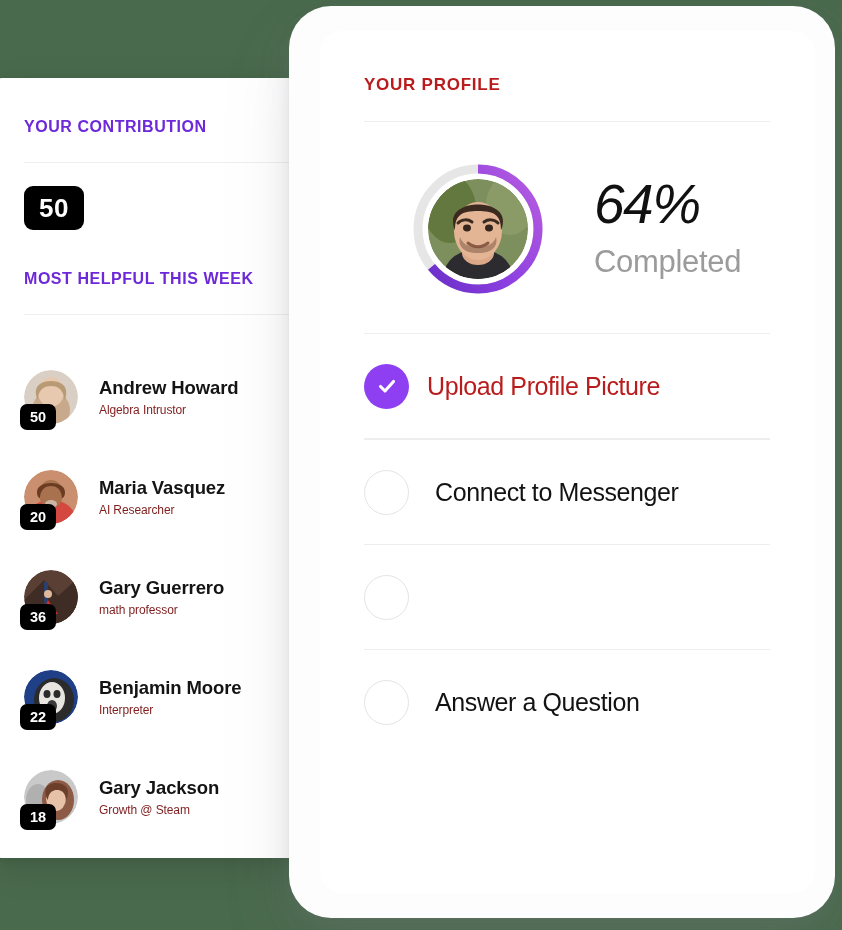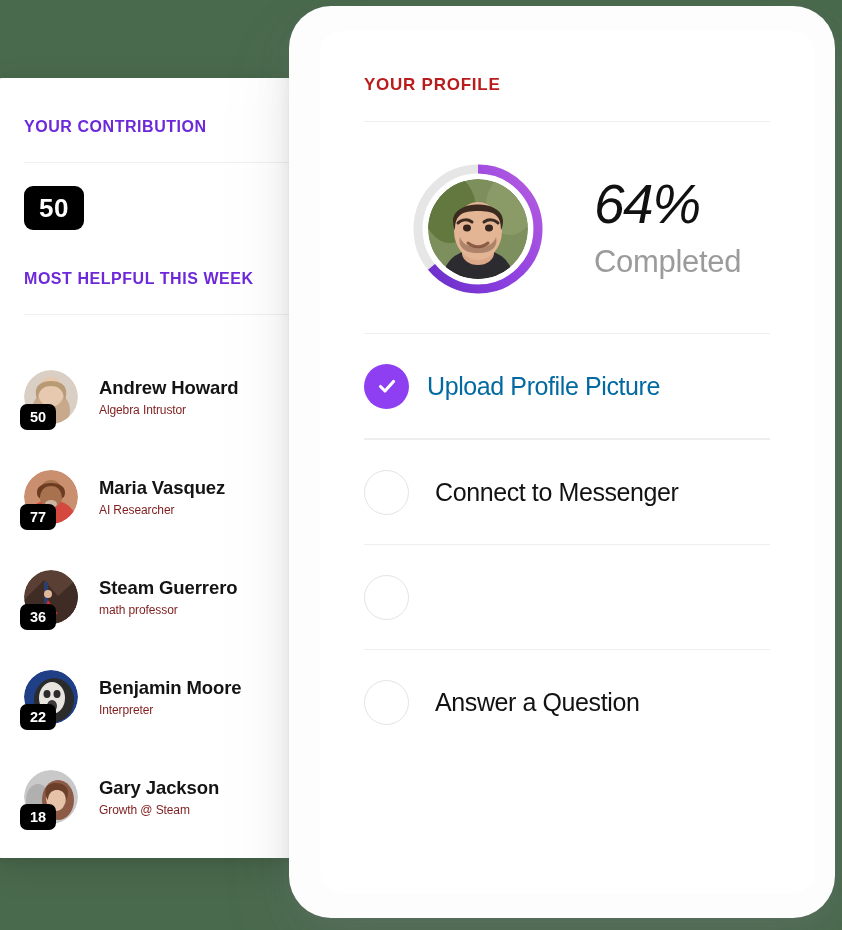--- a/index.html
+++ b/index.html
@@ -263,21 +263,21 @@
   .checkbox.done svg { display: block; }
 
   .check-label {
     margin-left: 26px;
     font-size: 25px;
     color: #121212;
     letter-spacing: -0.4px;
   }
 
   .check-label.done {
-    color: #0369a1;
+    color: #b91c1c;
     margin-left: 18px;
   }
 </style>
 </head>
 <body>
 
 <div class="contrib-card">
   <div class="contrib-inner">
 
     <div class="section-label">YOUR CONTRIBUTION</div>
@@ -329,21 +329,21 @@
                 </defs>
               <g clip-path="url(#c2)">
                 <rect width="54" height="54" fill="#c98f6e"></rect>
                 <ellipse cx="27" cy="48" rx="24" ry="18" fill="#d4483f"></ellipse>
                 <ellipse cx="27" cy="24" rx="12" ry="14" fill="#a8724f"></ellipse>
                 <path d="M13 22c0-12 28-12 28 0 0 6-3 6-3 6s0-12-11-12-11 12-11 12-3 0-3-6z" fill="#6b3b22"></path>
                 <ellipse cx="27" cy="34" rx="6" ry="4" fill="#e8e2dc" opacity="0.6"></ellipse>
               </g>
             </svg>
           </div>
-          <div class="rank-badge">77</div>
+          <div class="rank-badge">20</div>
         </div>
         <div class="person-text">
           <div class="person-name">Maria Vasquez</div>
           <div class="person-title">AI Researcher</div>
         </div>
       </div>
 
       <div class="person-row">
         <div class="avatar-wrap">
           <div class="avatar">
@@ -358,21 +358,21 @@
                 <path d="M0 30 L20 10 L34 26 L54 8 L54 54 L0 54Z" fill="#3f2c24"></path>
                 <rect x="20" y="12" width="4" height="34" fill="#2a3f6b"></rect>
                 <path d="M24 30 L34 44 L18 44Z" fill="#cf2b2b"></path>
                 <circle cx="24" cy="24" r="4" fill="#e0b89a"></circle>
               </g>
             </svg>
           </div>
           <div class="rank-badge">36</div>
         </div>
         <div class="person-text">
-          <div class="person-name">Steam Guerrero</div>
+          <div class="person-name">Gary Guerrero</div>
           <div class="person-title">math professor</div>
         </div>
       </div>
 
       <div class="person-row">
         <div class="avatar-wrap">
           <div class="avatar">
             <svg viewBox="0 0 54 54">
                 <defs>
                   <clipPath id="c4">

